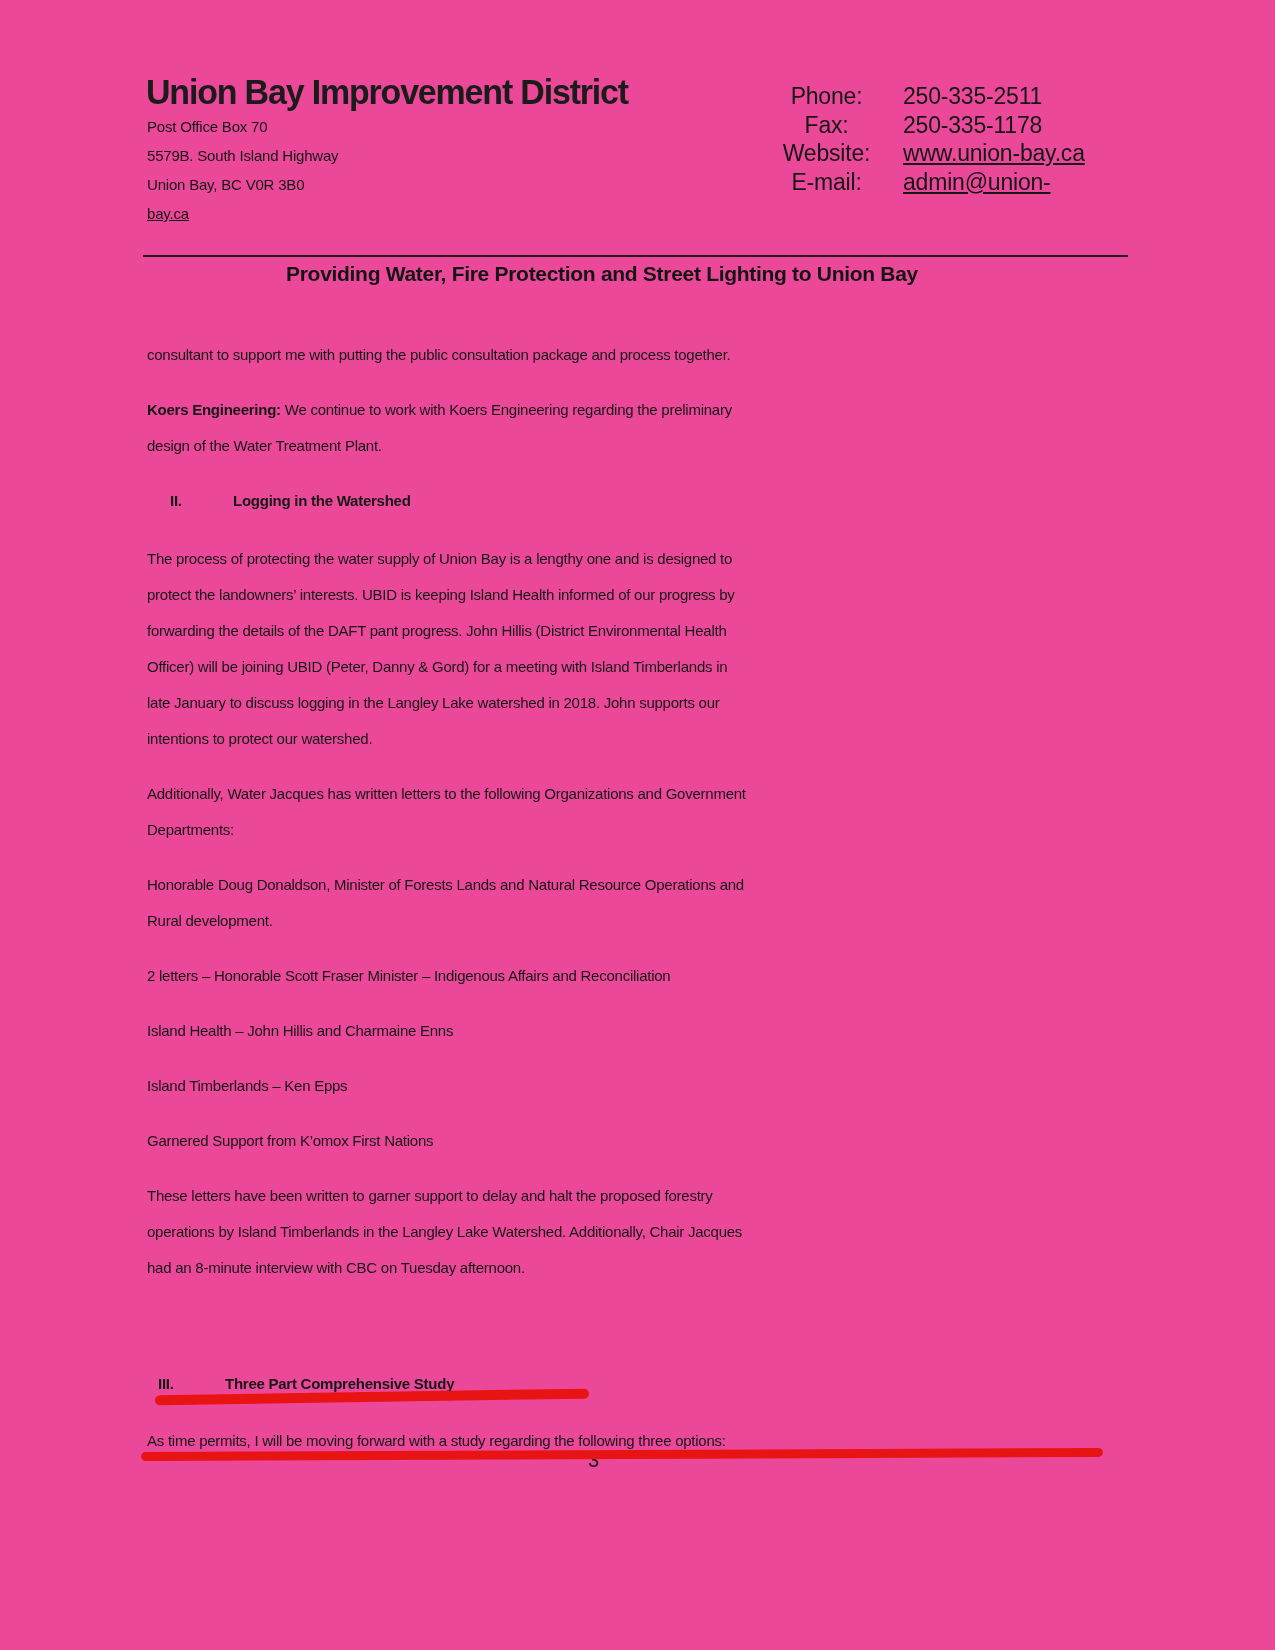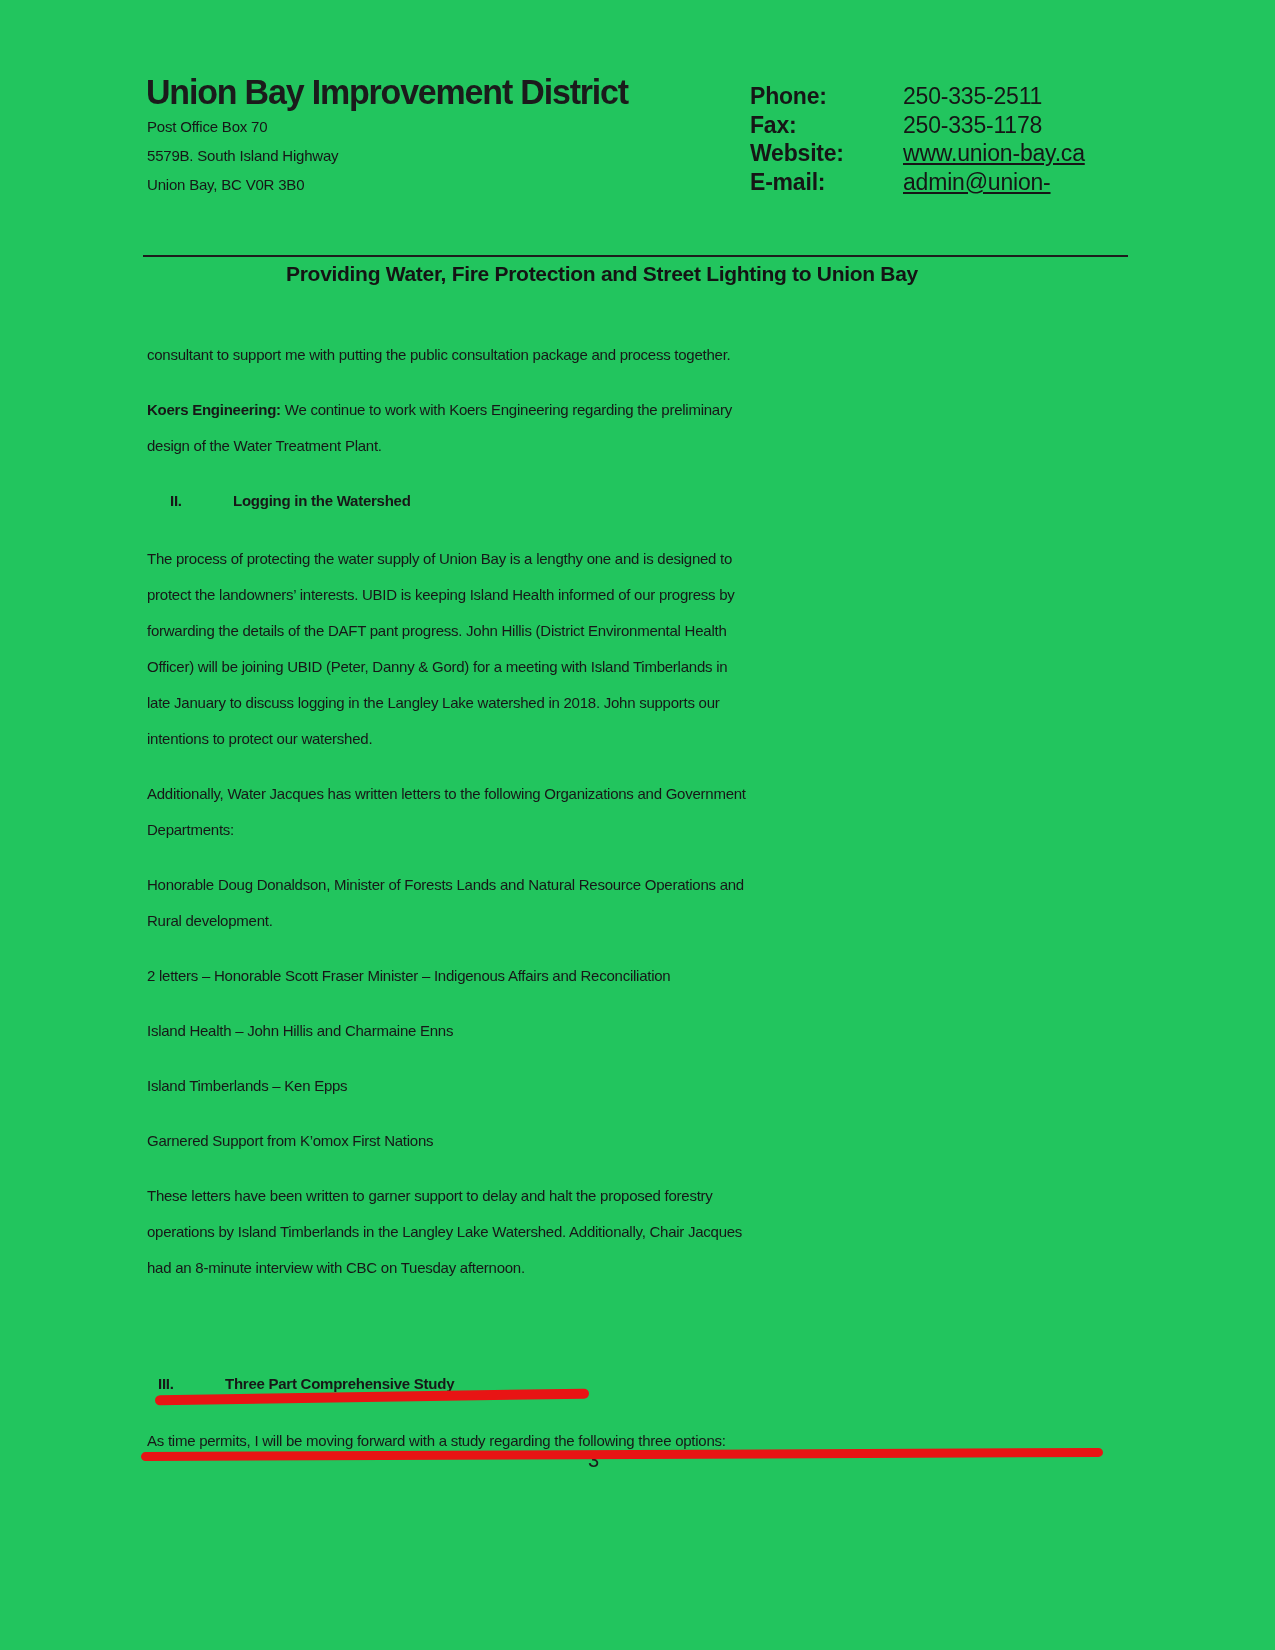--- a/index.html
+++ b/index.html
@@ -4,21 +4,21 @@
 <style>
   html, body {
     margin: 0;
     padding: 0;
     background: #ffffff;
   }
   .page {
     position: relative;
     width: 1275px;
     height: 1650px;
-    background: #22c55e;
+    background: #ec4899;
     font-family: "Liberation Sans", sans-serif;
     color: #161616;
     overflow: hidden;
   }
   
   .org-name {
     position: absolute;
     left: 146px;
     top: 72px;
     font-size: 35px;
@@ -43,21 +43,21 @@
   .contacts {
     position: absolute;
     left: 750px;
     top: 82px;
     display: grid;
     grid-template-columns: 153px auto;
     font-size: 23px;
     line-height: 28.5px;
     letter-spacing: -0.2px;
   }
-  .contact-label { font-weight: bold; }
+  .contact-label { font-weight: normal; text-align: center; }
   .link {
     text-decoration: underline;
     color: inherit;
     cursor: pointer;
   }
   .rule {
     position: absolute;
     left: 143px;
     top: 255px;
     width: 985px;
@@ -142,20 +142,21 @@
 <body>
 
 <div class="page">
 
   <div class="org-name">Union Bay Improvement District</div>
 
   <div class="address">
     <div>Post Office Box 70</div>
     <div>5579B. South Island Highway</div>
     <div>Union Bay, BC V0R 3B0</div>
+    <div class="email-wrap">bay.ca</div>
   </div>
 
   <div class="contacts">
     <span class="contact-label">Phone:</span>
     <span class="contact-value">250-335-2511</span>
     <span class="contact-label">Fax:</span>
     <span class="contact-value">250-335-1178</span>
     <span class="contact-label">Website:</span>
     <span class="contact-value link">www.union-bay.ca</span>
     <span class="contact-label">E-mail:</span>

